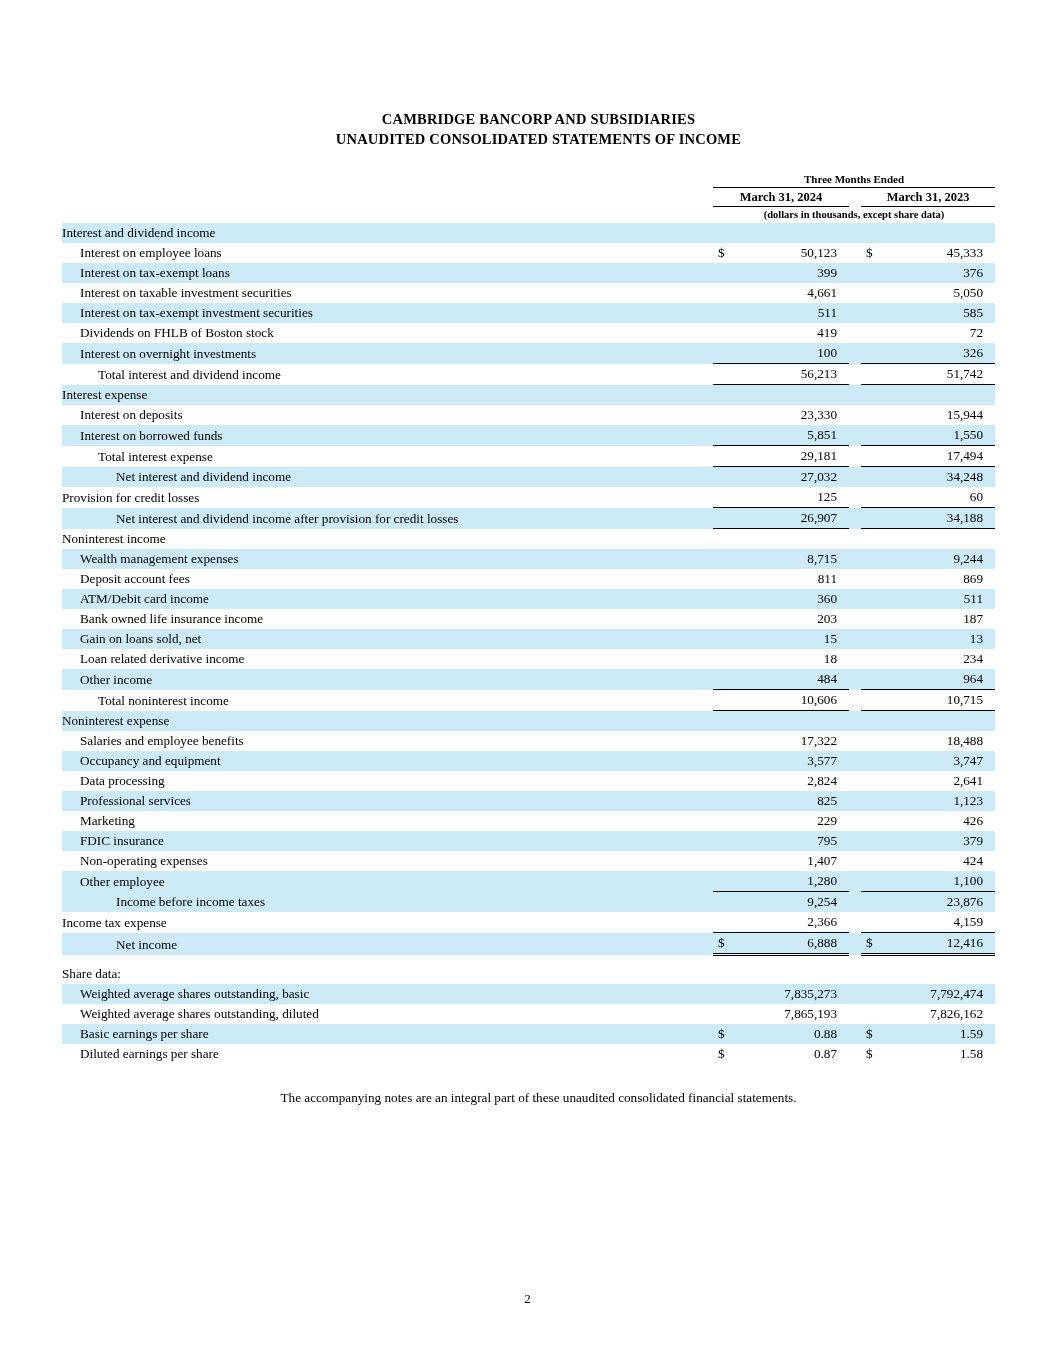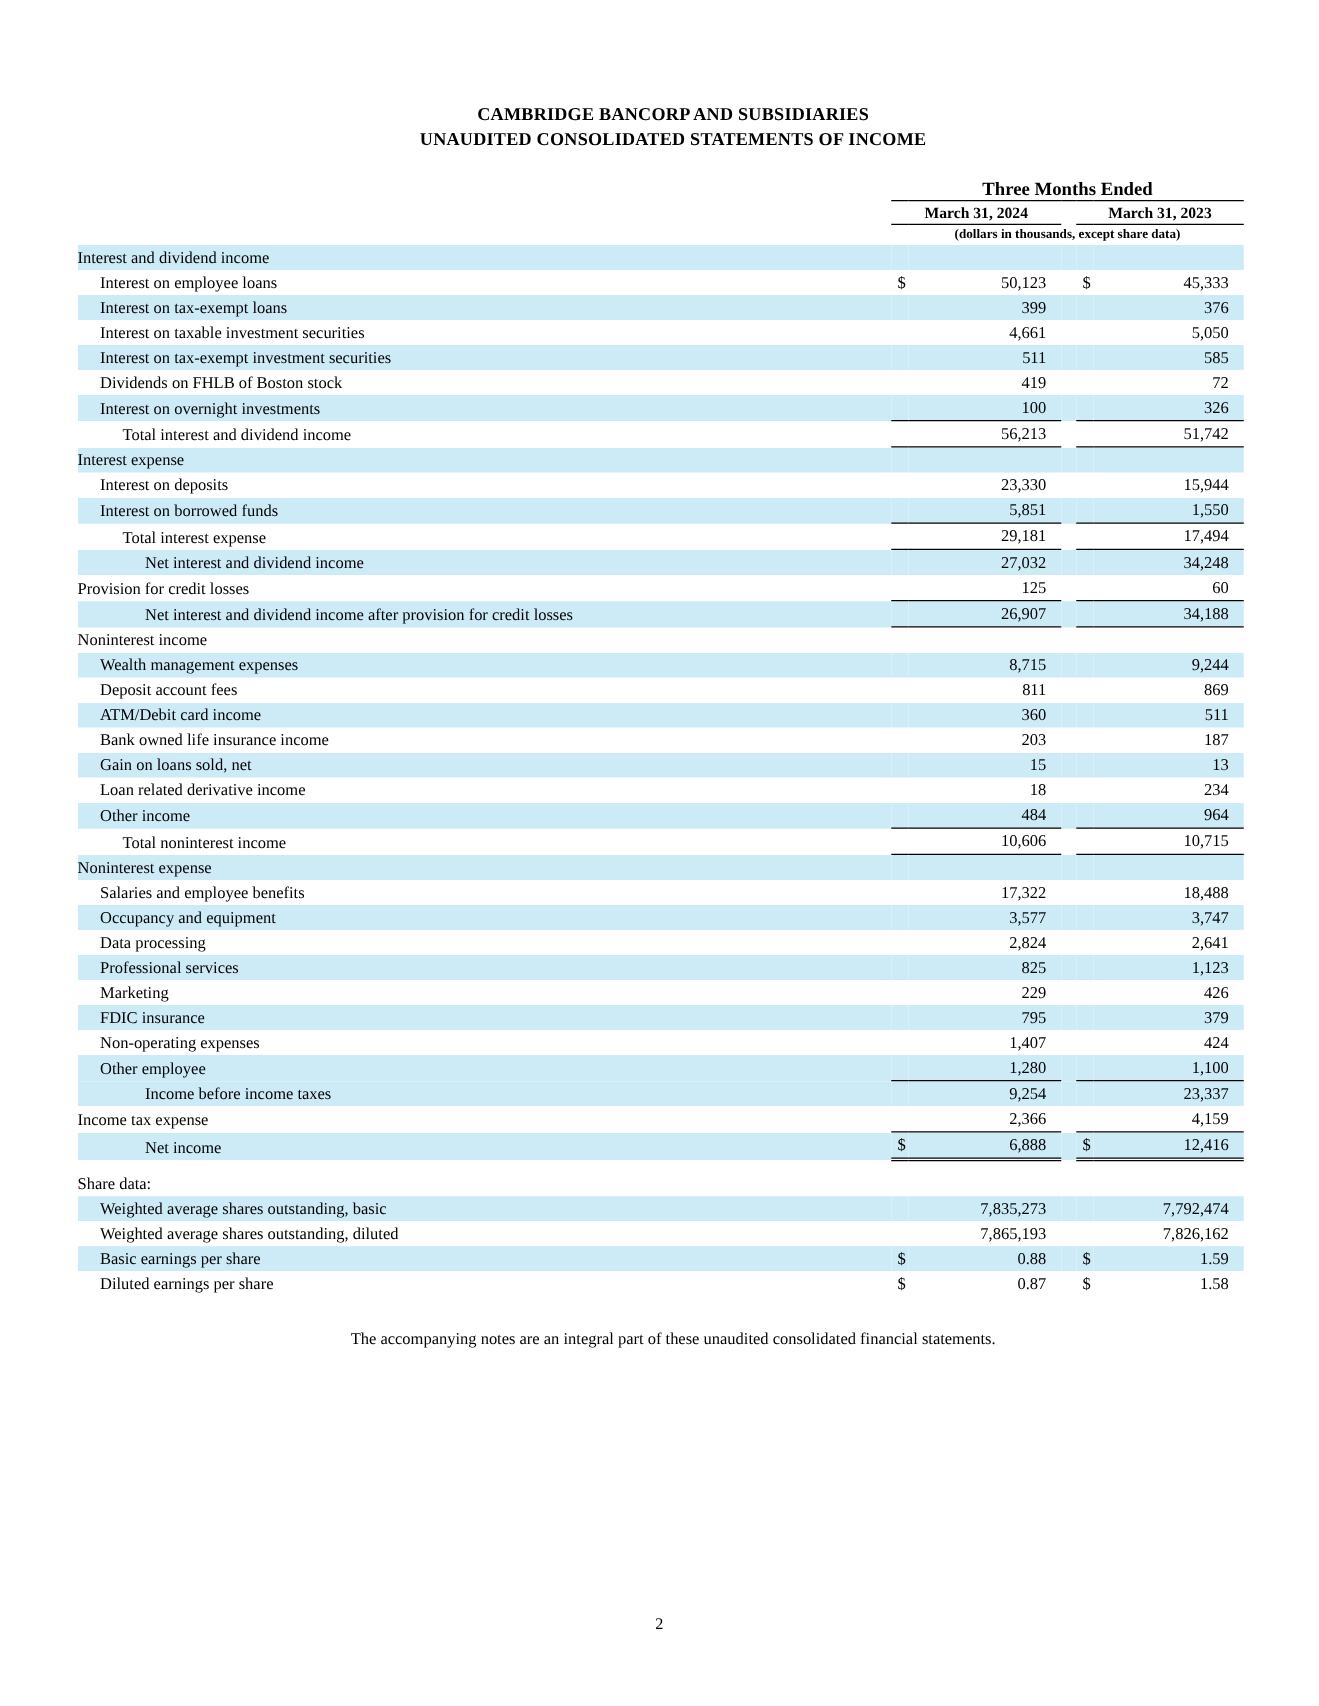--- a/index.html
+++ b/index.html
@@ -3,41 +3,41 @@
 <meta charset="utf-8">
 <style>
   * { box-sizing: border-box; }
   html, body { margin: 0; padding: 0; }
   body {
     width: 1055px; height: 1365px;
     background: #ffffff; color: #000000;
     font-family: "Liberation Serif", serif;
     position: relative; overflow: hidden;
   }
-  .page { padding: 82px 40px 0 62px; }
+  .page { padding: 82px 40px 0 62px; margin-top: 27px; }
 
   .title-block { text-align: center; }
   .title-line { font-weight: bold; font-size: 14.5px; line-height: 20px; letter-spacing: 0.2px; }
 
   table.statement {
     border-collapse: collapse;
     table-layout: fixed;
     width: 933px;
     margin-top: 22px;
   }
   col.c-label  { width: 651px; }
   col.c-dollar { width: 14px; }
   col.c-val1   { width: 122px; }
   col.c-gap    { width: 12px; }
   col.c-val2   { width: 120px; }
 
   td { padding: 0; vertical-align: bottom; }
 
   thead td { font-weight: bold; text-align: center; }
-  td.period-hdr { font-size: 15px; line-height: 16px; border-bottom: 1px solid #000; }
+  td.period-hdr { font-size: 11px; line-height: 16px; border-bottom: 1px solid #000; }
   td.date-hdr   { font-size: 12.5px; line-height: 18px; border-bottom: 1px solid #000; }
   td.units-note { font-size: 10.5px; line-height: 16px; }
 
   tbody td { font-size: 13.2px; height: 20px; line-height: 20px; white-space: nowrap; overflow: hidden; }
   tr.shaded { background: var(--hl, #cdeaf7); }
   tr.spacer td { height: 9px; line-height: 9px; font-size: 1px; }
 
   td.lbl { text-align: left; }
   td.lbl.ind1 { padding-left: 18px; }
   td.lbl.ind2 { padding-left: 36px; }
@@ -349,21 +349,21 @@
           <td>&nbsp;</td>
           <td class="dollar u1">&nbsp;</td>
           <td class="val u1">1,100</td>
         </tr>
         <tr class="shaded">
           <td class="lbl ind3">Income before income taxes</td>
           <td class="dollar">&nbsp;</td>
           <td class="val">9,254</td>
           <td>&nbsp;</td>
           <td class="dollar">&nbsp;</td>
-          <td class="val">23,337</td>
+          <td class="val">23,876</td>
         </tr>
         <tr class="">
           <td class="lbl ind0">Income tax expense</td>
           <td class="dollar u1">&nbsp;</td>
           <td class="val u1">2,366</td>
           <td>&nbsp;</td>
           <td class="dollar u1">&nbsp;</td>
           <td class="val u1">4,159</td>
         </tr>
         <tr class="shaded">

